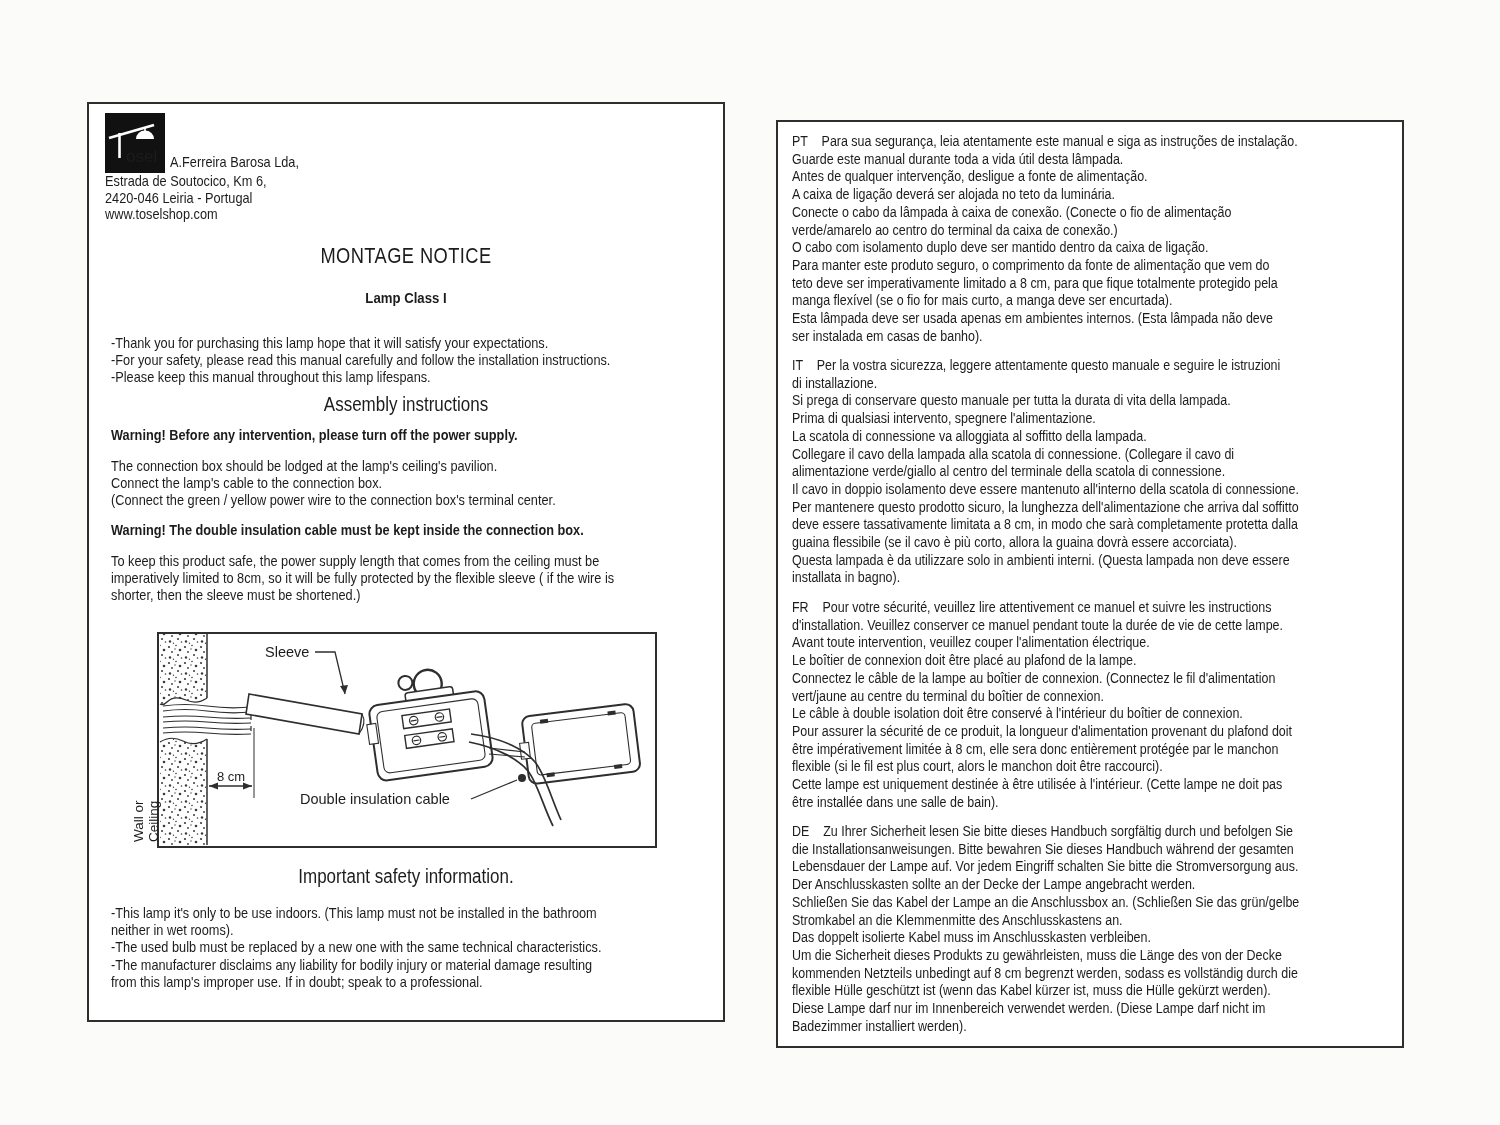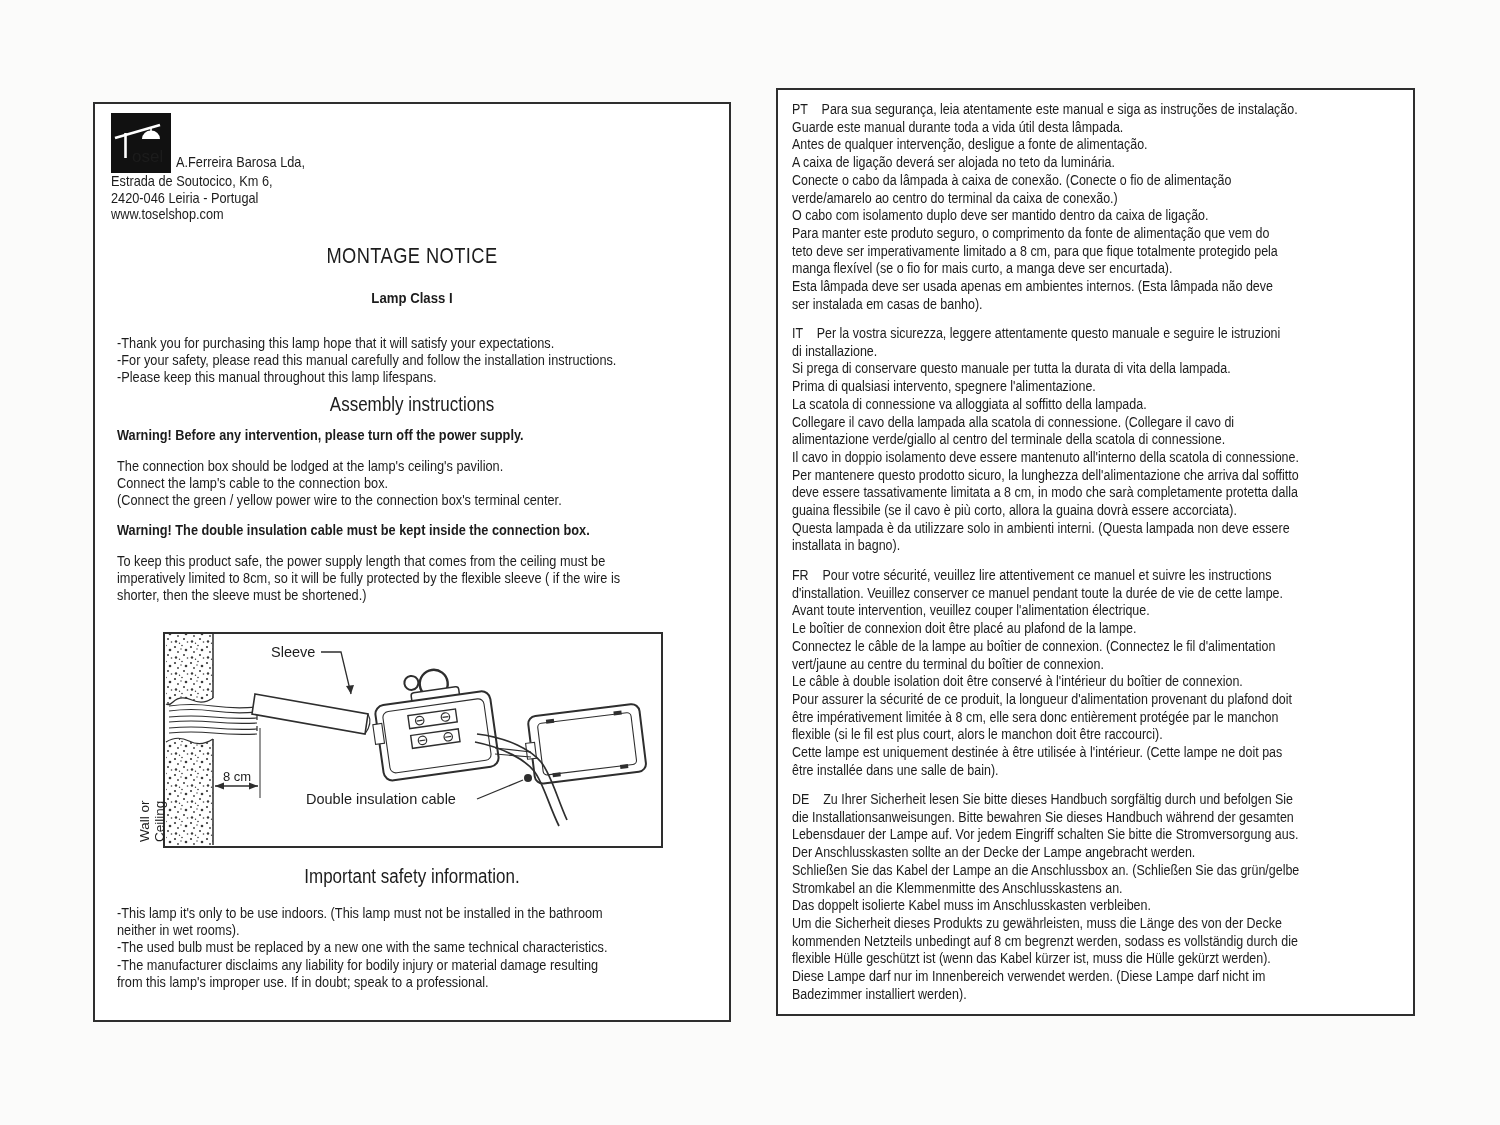--- a/index.html
+++ b/index.html
@@ -6,22 +6,22 @@
   html,body { margin:0; padding:0; }
   body {
     width:1500px; height:1125px; position:relative;
     background:#fbfbfa; color:#1c1c1c;
     font-family:"Liberation Sans", sans-serif;
     -webkit-font-smoothing:antialiased;
   }
   .panel {
     position:absolute; background:#ffffff; border:2px solid #2e2e2e;
   }
-  #left-panel  { left:93px;  top:102px; width:634px; height:916px; }
-  #right-panel { left:776px; top:88px; width:624px; height:924px;padding-left:11px; }
+  #left-panel  { left:87px;  top:102px; width:634px; height:916px; }
+  #right-panel { left:776px; top:120px; width:624px; height:924px; }
 
   .abs { position:absolute; }
   .cx  { transform:scaleX(0.85); transform-origin:0 0; }
   .cxc { transform:scaleX(0.85); } 
 
   
   .company-name { left:81px; top:49px; font-size:15px; white-space:pre; }
   .address      { left:16px; top:69px; font-size:15px; line-height:16.5px; white-space:pre; }
   .doc-title    { left:0; width:100%; top:140px; text-align:center; font-size:21.5px; letter-spacing:0.5px; }
   .doc-subtitle { left:0; width:100%; top:185px; text-align:center; font-size:15.5px; font-weight:bold; }

